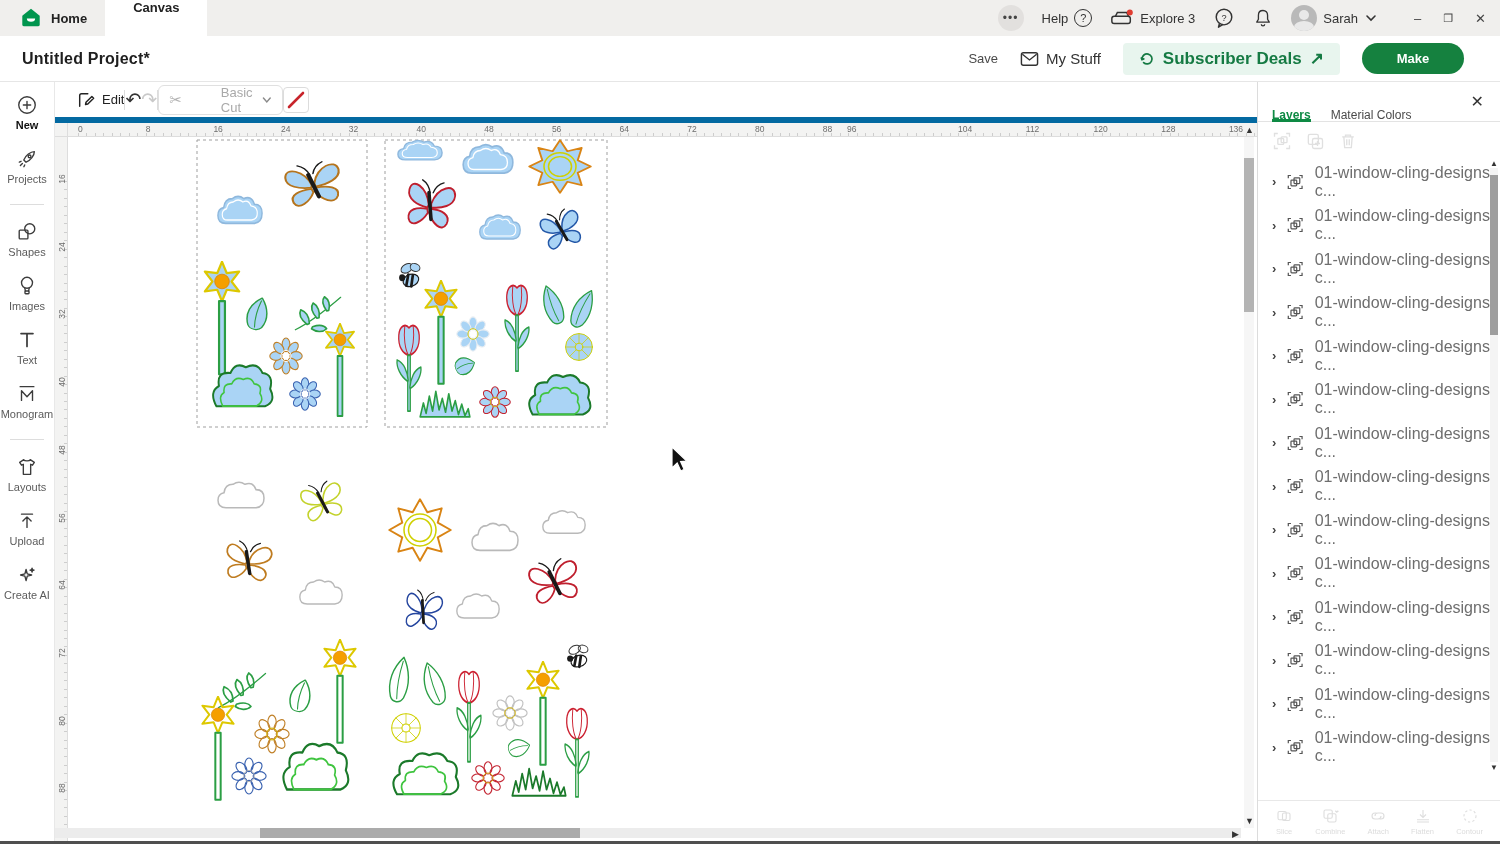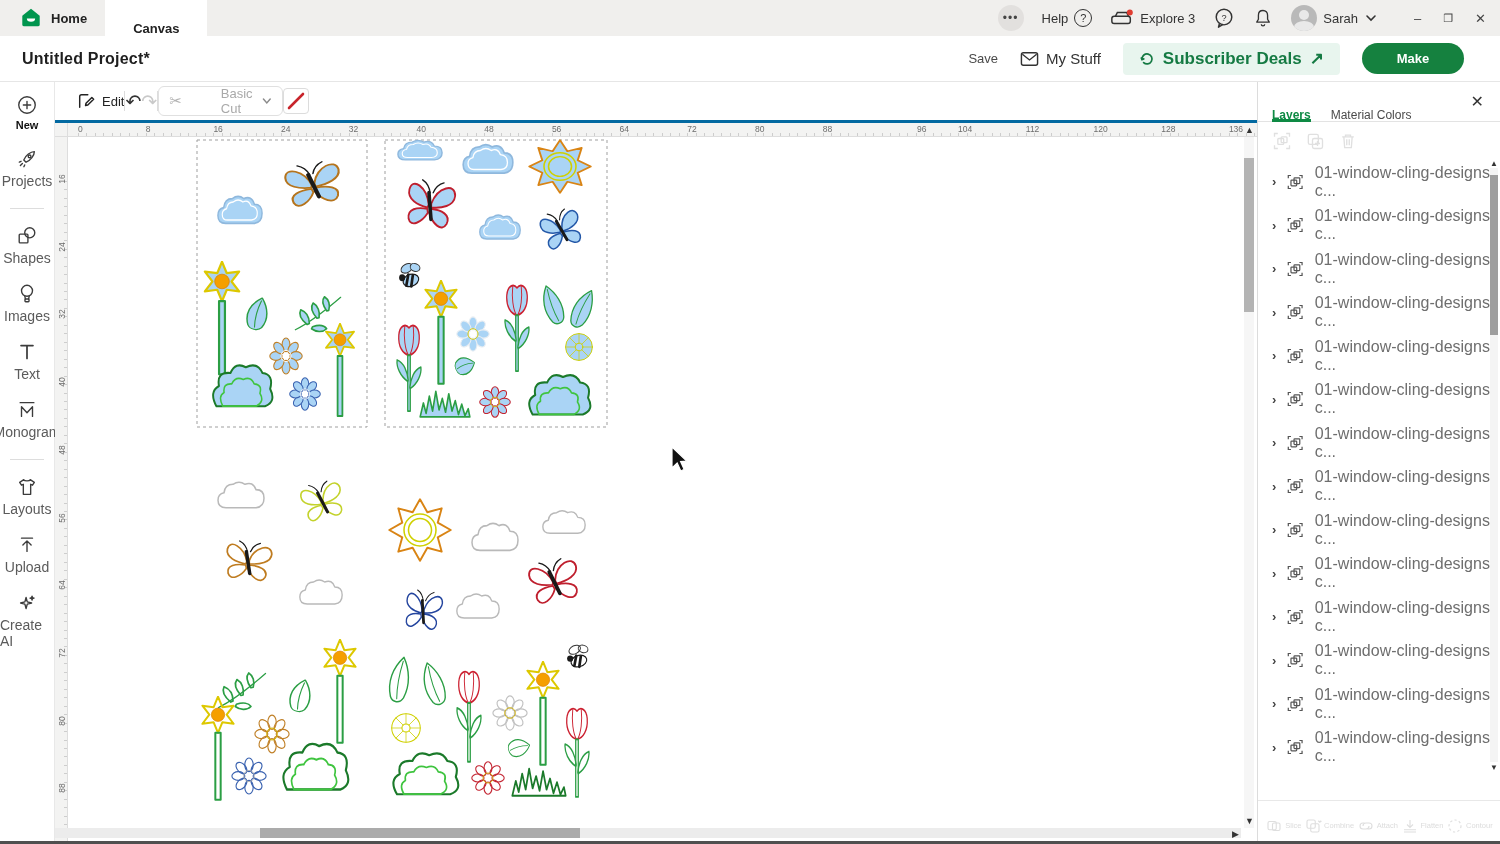--- a/index.html
+++ b/index.html
@@ -2,21 +2,21 @@
 <html><head>
 <meta charset="utf-8">
 <style>
   * { margin:0; padding:0; box-sizing:border-box; }
   html,body { width:1500px; height:844px; overflow:hidden; font-family:"Liberation Sans",sans-serif; background:#fff; }
 
   
   .topbar { position:absolute; left:0; top:0; width:1500px; height:36px; background:#f0efed; display:flex; align-items:center; }
   .home-group { display:flex; align-items:center; gap:9px; padding:0 18px 0 20px; }
   .home-label { font-size:13px; font-weight:bold; color:#222; }
-  .canvas-tab { height:36px; background:#fff; display:flex; align-items:flex-end; padding:0 28px; font-size:13px; font-weight:bold; color:#222; }
+  .canvas-tab { height:36px; background:#fff; display:flex; align-items:flex-start; padding:0 28px; font-size:13px; font-weight:bold; color:#222; }
   .topbar-right { margin-left:auto; display:flex; align-items:center; gap:18px; padding-right:14px; }
   .ellipsis-btn { width:26px; height:26px; border-radius:50%; background:#e2e0de; display:flex; align-items:center; justify-content:center; color:#444; font-size:12px; letter-spacing:1px; }
   .help-group,.explore-group,.user-group { display:flex; align-items:center; gap:6px; font-size:13px; color:#333; }
   .icon-circle { width:18px; height:18px; border-radius:50%; border:1.4px solid #333; display:flex; align-items:center; justify-content:center; font-size:11px; color:#333; }
   .avatar { width:26px; height:26px; border-radius:50%; background:#b9b9b9; position:relative; overflow:hidden; }
   .avatar::before { content:""; position:absolute; left:8px; top:5px; width:10px; height:10px; border-radius:50%; background:#e9e9e9; }
   .avatar::after { content:""; position:absolute; left:3px; top:16px; width:20px; height:12px; border-radius:50%; background:#e9e9e9; }
   .win-controls { display:flex; align-items:center; gap:22px; margin-left:18px; color:#444; font-size:13px; }
 
   
@@ -27,28 +27,28 @@
   .mystuff { display:flex; align-items:center; gap:7px; font-size:15px; color:#333; }
   .deals-pill { display:flex; align-items:center; gap:8px; background:#e8f5ee; border-radius:4px; height:32px; padding:0 16px; font-size:17px; font-weight:bold; color:#157a43; }
   .make-btn { width:102px; height:31px; border-radius:17px; background:#15813f; color:#fff; font-size:13px; font-weight:bold; display:flex; align-items:center; justify-content:center; border:none; }
 
   
   .main { position:absolute; left:0; top:82px; width:1500px; height:762px; display:flex; }
 
   
   .sidebar { width:55px; background:#fff; border-right:1px solid #e8e8e8; display:flex; flex-direction:column; align-items:center; padding-top:12px; }
   .side-item { display:flex; flex-direction:column; align-items:center; gap:3px; margin-bottom:17px; width:100%; }
-  .side-item .lbl { font-size:14px; color:#5b5b5b; }
+  .side-item .lbl { font-size:11px; color:#5b5b5b; }
   .side-item.first .lbl { font-size:11px; font-weight:bold; color:#111; }
   .side-div { width:34px; border-top:1px solid #ddd; margin:2px 0 16px 0; }
   .sicon { width:22px; height:22px; stroke:#3c3c3c; fill:none; stroke-width:1.5; stroke-linecap:round; stroke-linejoin:round; }
 
   
   .workarea { flex:1; position:relative; background:#fff; }
-  .toolbar { position:absolute; left:0; top:0; right:0; height:41px; background:#fff; border-bottom:3px solid #0369a1; display:flex; align-items:center; padding-left:22px; gap:0; }
+  .toolbar { position:absolute; left:0; top:0; right:0; height:41px; background:#fff; border-bottom:6px solid #0369a1; display:flex; align-items:center; padding-left:22px; gap:0; }
   .edit-btn { display:flex; align-items:center; gap:7px; font-size:13px; color:#222; }
   .tb-div { width:1px; height:20px; background:#ddd; }
   .undo { font-size:19px; color:#333; } .redo { font-size:19px; color:#c9c9c9; }
   .linetype { display:flex; align-items:center; gap:8px; border:1px solid #e0e0e0; border-radius:6px; height:30px; padding:0 10px; width:125px; }
   .scissors { font-size:15px; color:#b3b3b3; }
   .linetype .val { font-size:13px; color:#a9a9a9; flex:1;padding-left:31px; }
   .pen-swatch { width:26px; height:26px; border:1px solid #dcdcdc; border-radius:4px; position:relative; background:#fff; }
 
   .canvas-area { position:absolute; left:0; top:41px; right:0; bottom:0; background:#fff; overflow:hidden; }
   .corner { position:absolute; left:0; top:0; width:13px; height:14px; background:#f3f3f2; border-right:1px solid #ddd; border-bottom:1px solid #ddd; }
@@ -95,21 +95,21 @@
   .layer-row .lbl { font-size:16px; color:#6e6e6e; }
   .grp-icon { width:20px; height:20px; stroke:#555; fill:none; stroke-width:1.6; }
   .ll-sb-track { position:absolute; right:2px; top:8px; width:8px; bottom:8px; background:#f4f4f4; }
   .ll-sb-thumb { position:absolute; right:2px; top:15px; width:8px; height:160px; background:#9e9e9e; }
   .ll-up { position:absolute; right:2px; top:-1px; font-size:8px; color:#333; }
   .ll-down { position:absolute; right:2px; bottom:-2px; font-size:8px; color:#333; }
   .bg-row { position:absolute; left:0; top:688px; right:0; height:30px; border-top:1px solid #e8e8e8; display:flex; align-items:center; gap:10px; padding-left:14px; }
   .bg-checkbox { width:17px; height:17px; border:1px solid #cfcfcf; border-radius:3px; background:#fff; }
   .bg-row .lbl { font-size:12.5px; color:#555; }
   .rp-bottom { position:absolute; left:0; top:718px; right:0; bottom:0; border-top:1px solid #e8e8e8; display:flex; justify-content:space-around; padding:6px 6px 0 6px; }
-  .rpb-item { display:flex; align-items:center; gap:2px; }
+  .rpb-item { display:flex; flex-direction:column; align-items:center; gap:2px; }
   .rpb-item svg { width:18px; height:18px; stroke:#dedede; fill:none; stroke-width:1.5; }
   .rpb-item .lbl { font-size:7.5px; color:#dcdcdc; }
 </style>
 </head>
 <body>
 
 <svg width="0" height="0" style="position:absolute" aria-hidden="true">
 <defs>
   <symbol id="sym-cloud" viewBox="0 0 100 64" preserveAspectRatio="none">
     <path class="sym-main" d="M20 54 Q4 54 4 40 Q4 28 16 26 Q18 10 34 10 Q46 2 58 10 Q74 4 80 20 Q96 20 96 36 Q96 52 80 54 Z"></path>
@@ -377,21 +377,21 @@
           <span style="left: 145.4px;">16</span>
           <span style="left: 213.1px;">24</span>
           <span style="left: 280.8px;">32</span>
           <span style="left: 348.5px;">40</span>
           <span style="left: 416.2px;">48</span>
           <span style="left: 483.9px;">56</span>
           <span style="left: 551.6px;">64</span>
           <span style="left: 619.3px;">72</span>
           <span style="left: 687px;">80</span>
           <span style="left: 754.7px;">88</span>
-          <span style="left: 849px;">96</span>
+          <span style="left: 779px;">96</span>
           <span style="left: 890.1px;">104</span>
           <span style="left: 957.8px;">112</span>
           <span style="left: 1025.5px;">120</span>
           <span style="left: 1093.2px;">128</span>
           <span style="left: 1160.9px;">136</span>
         </div>
       <div class="vruler" id="vruler">
           <span style="top: 37px;">16</span>
           <span style="top: 104.7px;">24</span>
           <span style="top: 172.4px;">32</span>

